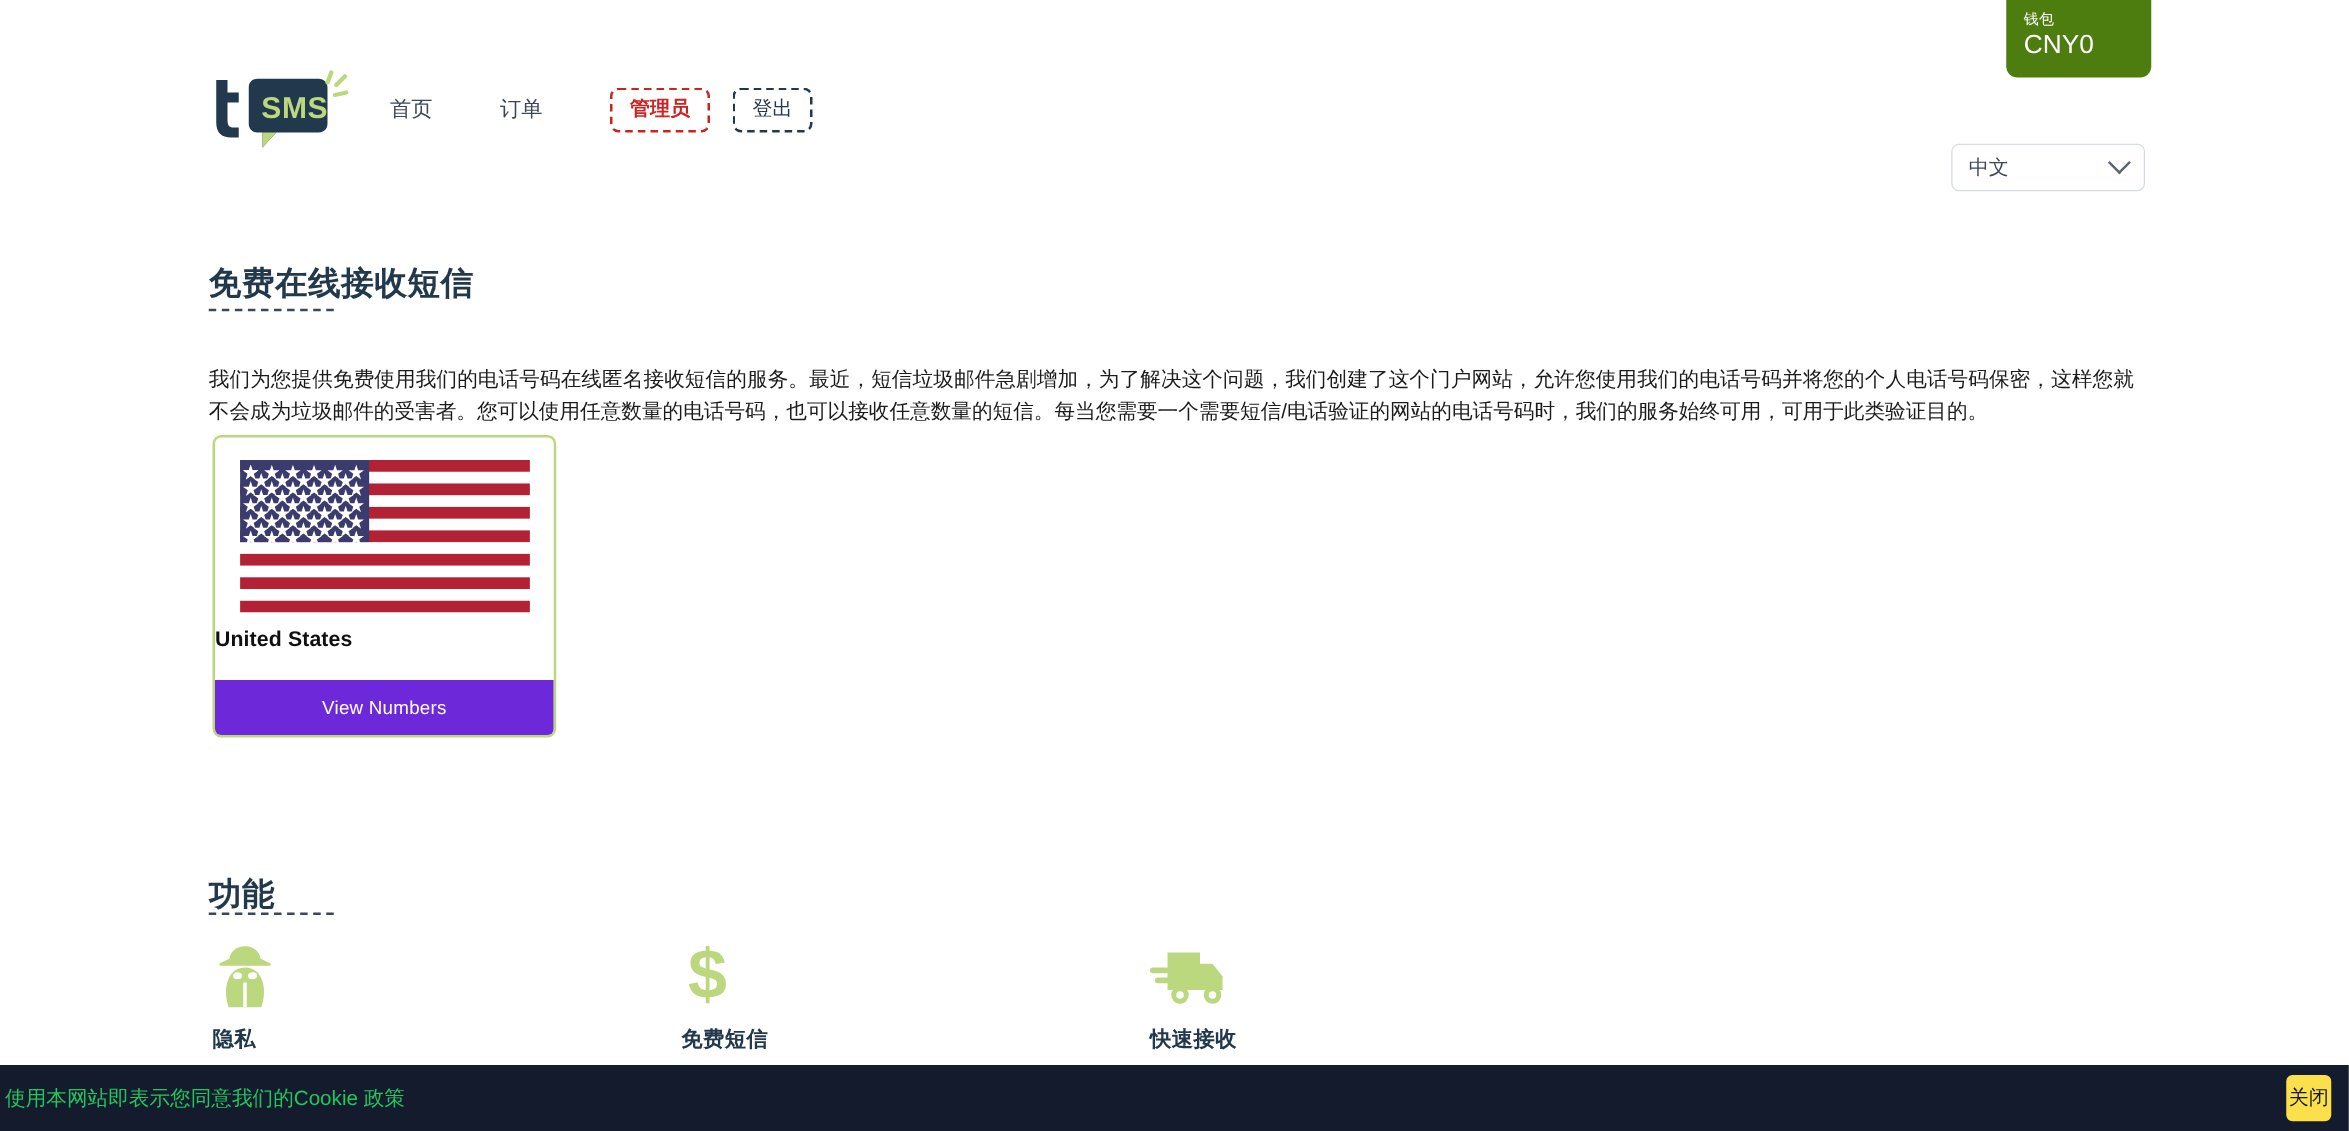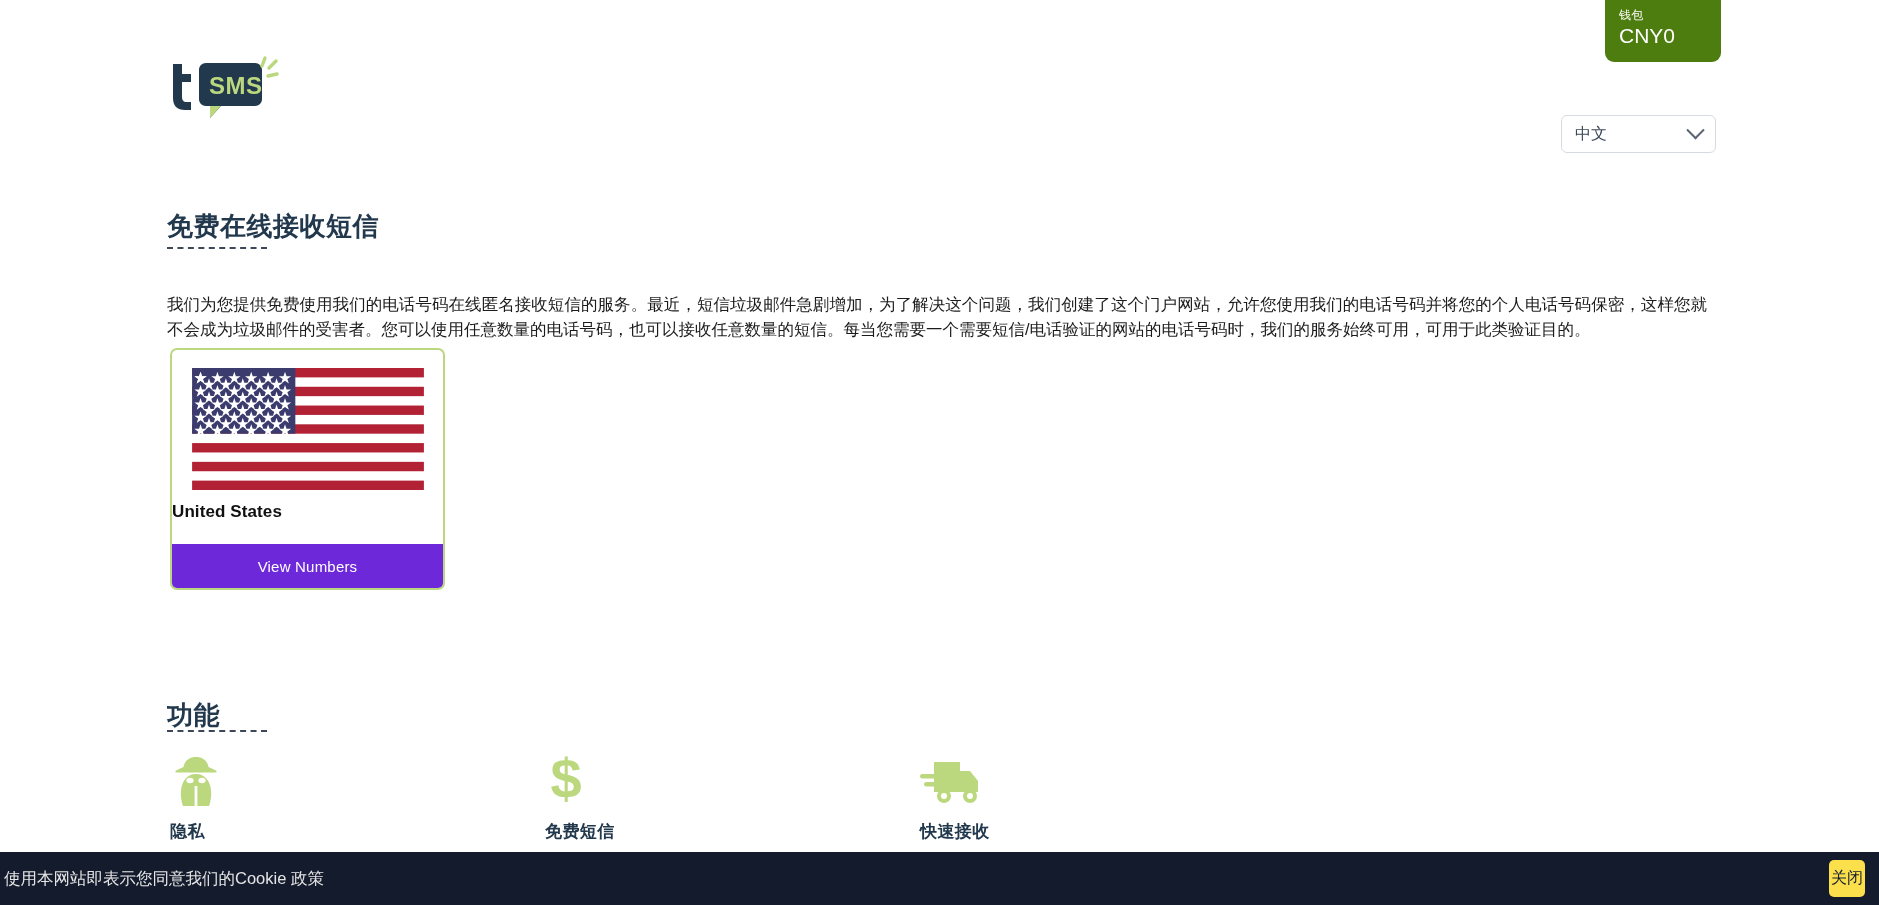--- a/index.html
+++ b/index.html
@@ -170,21 +170,21 @@
   
   .cookie-bar {
     position: absolute;
     left: 0; bottom: 0;
     width: 1879px; height: 53px;
     background: #141b2d;
     display: flex; align-items: center;
     z-index: 50;
   }
   .cookie-text {
-    color: #e5e5e5;
+    color: #22c55e;
     font-size: 16.5px;
     margin-left: 4px;
     flex: 1;
   }
   .cookie-close {
     margin-right: 14px;
     background: #fbe04b;
     color: #141b2d;
     border: none;
     border-radius: 5px;
@@ -214,20 +214,26 @@
       <text x="46" y="38" font-family="Liberation Sans, sans-serif" font-size="24" font-weight="700" fill="#bcd87e" letter-spacing="0.5">SMS</text>
 
       <g stroke="#bcd87e" stroke-width="3.4" stroke-linecap="round">
         <line x1="99" y1="10" x2="102" y2="2"></line>
         <line x1="106" y1="12" x2="113" y2="5"></line>
         <line x1="105" y1="20" x2="114" y2="18"></line>
       </g>
     </svg>
   </div>
 
+  <div class="nav">
+    <a class="nav-link">首页</a>
+    <a class="nav-link">订单</a>
+    <span class="nav-btn admin">管理员</span>
+    <span class="nav-btn logout">登出</span>
+  </div>
 
   <div class="lang-select">
     <span class="val">中文</span>
     <span class="chev"></span>
   </div>
 </div>
 
 <div class="content">
 
   <h1 class="sec-title" style="left:167px; top:192px;">免费在线接收短信</h1>

